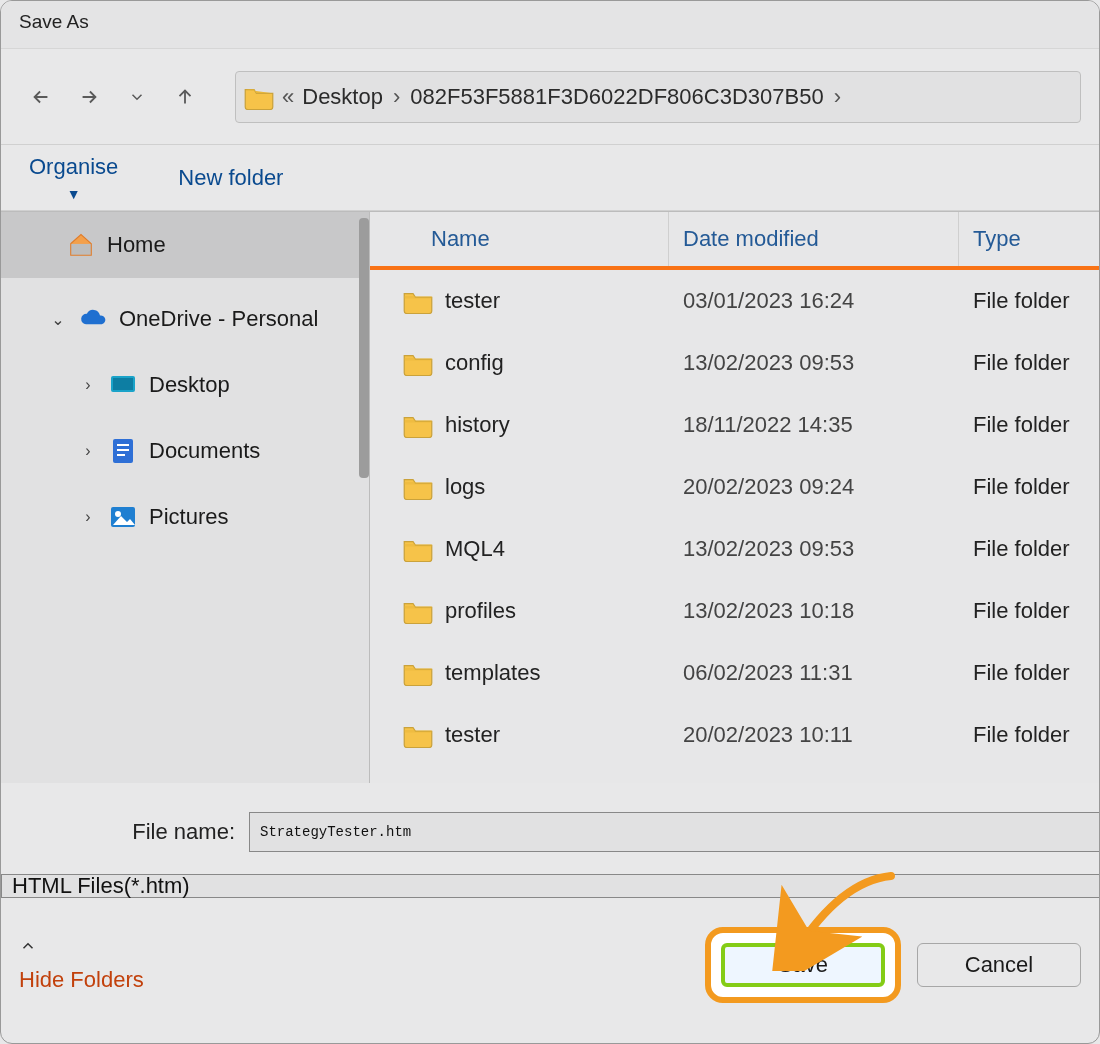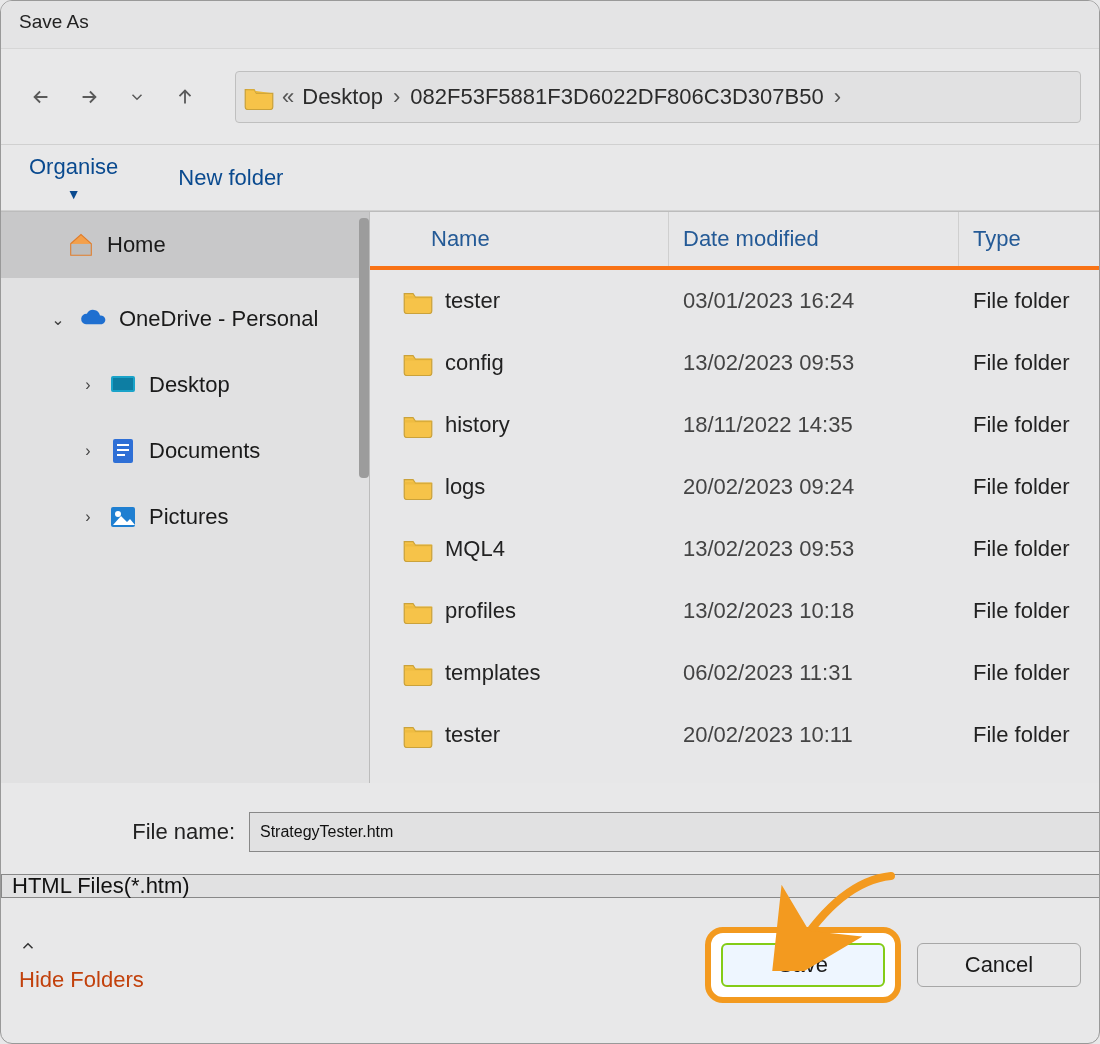--- a/index.html
+++ b/index.html
@@ -163,23 +163,23 @@
   }
   .form-input {
     flex:1;
     margin-right: 0;
     height: 40px;
     background: #e1e1e2;
     border: 1px solid #888;
     border-right: none;
     border-radius: 0;
     padding: 0 10px;
-    font-size: 16px;
+    font-size: 14px;
     color: #111;
-    font-family: Liberation Sans, sans-serif;
+    font-family: Liberation Mono, monospace;
   }
   .form-select {
     flex:1;
     height: 24px;
     background: #e1e1e2;
     border: 1px solid #888;
     border-right: none;
     padding: 0 10px;
     font-size: 22px;
     color: #111;
@@ -210,21 +210,21 @@
     border-radius: 6px;
     background: #e8e8e9;
     font-size: 22px;
     display:flex;
     align-items:center;
     justify-content:center;
     margin-left: 16px;
     cursor:pointer;
   }
   .btn.primary {
-    border: 2px solid #84cc16;
+    border: 4px solid #84cc16;
     background: #eef6ff;
   }
   .save-highlight {
     position: relative;
     display:inline-flex;
     padding: 10px;
     border: 6px solid #f39a1f;
     border-radius: 18px;
     background: #fff;
     margin-left: 20px;

